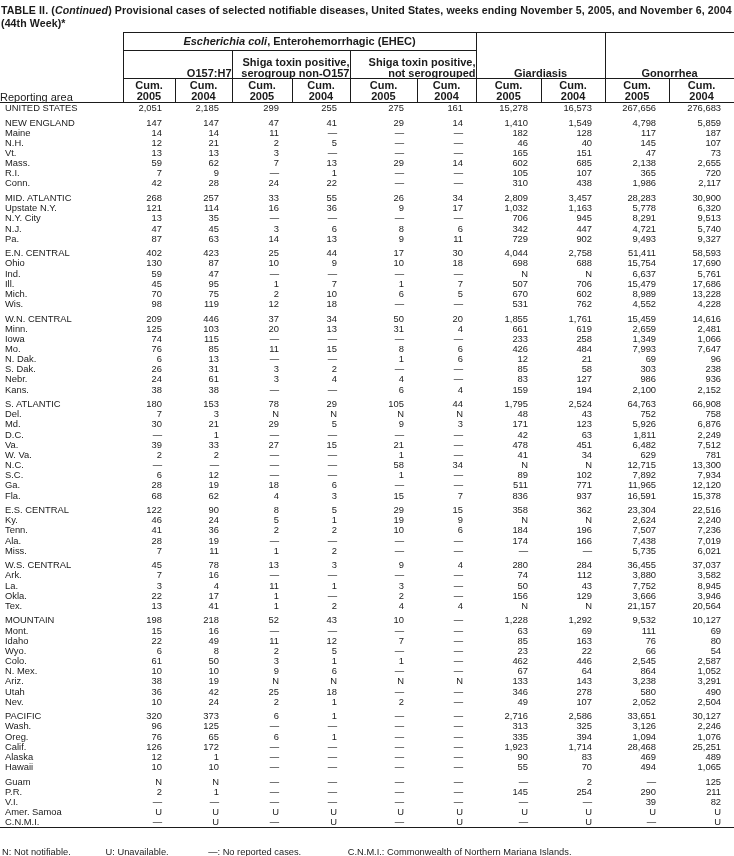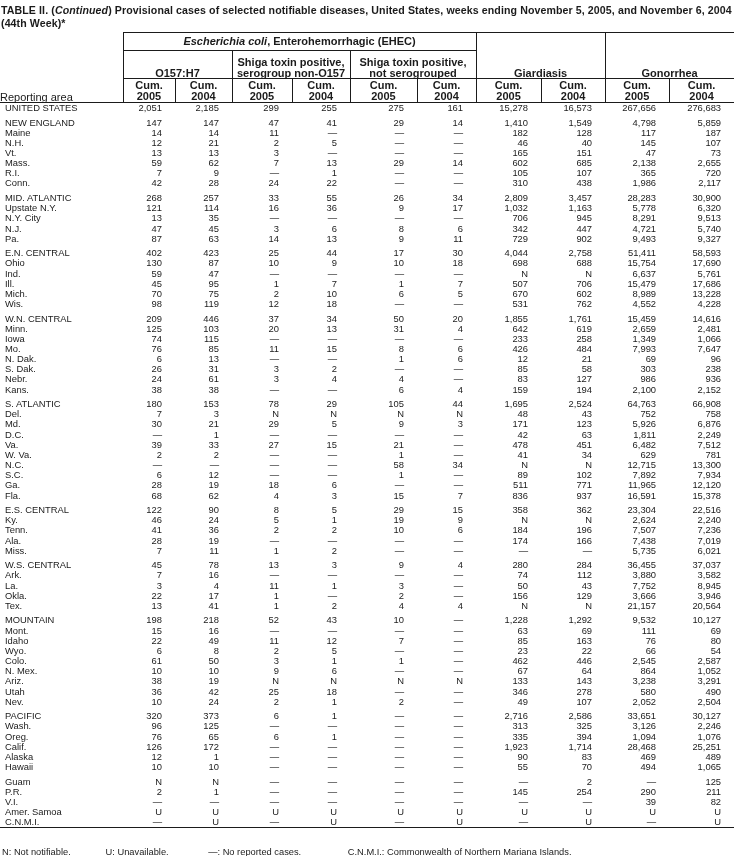--- a/index.html
+++ b/index.html
@@ -29,21 +29,21 @@
   th.ehec-cell {
     border:1.2px solid #1b1b1b; text-align:center; vertical-align:middle;
     height:17px;
   }
   th.ehec-cell i { font-style:italic; }
   th.grp-cell {
     border:1.2px solid #1b1b1b; text-align:center; vertical-align:bottom;
     padding-bottom:3px;
   }
   th.sub-cell {
-    border:1.2px solid #1b1b1b; text-align:center; vertical-align:bottom;
+    border:1.2px solid #1b1b1b; text-align:right; vertical-align:bottom;
     white-space:pre-line; padding-bottom:2px; height:27px;
   }
   th.cum-cell {
     border:1.2px solid #1b1b1b; text-align:center; vertical-align:middle;
     white-space:pre-line; height:23px;
   }
   tbody td {
     font-size:9.4px; line-height:10.15px; height:10.15px;
     white-space:nowrap; overflow:hidden;
   }
@@ -393,21 +393,21 @@
           <td class="num">14,616</td>
         </tr>
         <tr>
           <td class="area">Minn.</td>
           <td class="num">125</td>
           <td class="num">103</td>
           <td class="num">20</td>
           <td class="num">13</td>
           <td class="num">31</td>
           <td class="num">4</td>
-          <td class="num">642</td>
+          <td class="num">661</td>
           <td class="num">619</td>
           <td class="num">2,659</td>
           <td class="num">2,481</td>
         </tr>
         <tr>
           <td class="area">Iowa</td>
           <td class="num">74</td>
           <td class="num">115</td>
           <td class="num">—</td>
           <td class="num">—</td>
@@ -487,21 +487,21 @@
           <td colspan="11"></td>
         </tr>
         <tr>
           <td class="area">S. ATLANTIC</td>
           <td class="num">180</td>
           <td class="num">153</td>
           <td class="num">78</td>
           <td class="num">29</td>
           <td class="num">105</td>
           <td class="num">44</td>
-          <td class="num">1,695</td>
+          <td class="num">1,795</td>
           <td class="num">2,524</td>
           <td class="num">64,763</td>
           <td class="num">66,908</td>
         </tr>
         <tr>
           <td class="area">Del.</td>
           <td class="num">7</td>
           <td class="num">3</td>
           <td class="num">N</td>
           <td class="num">N</td>

